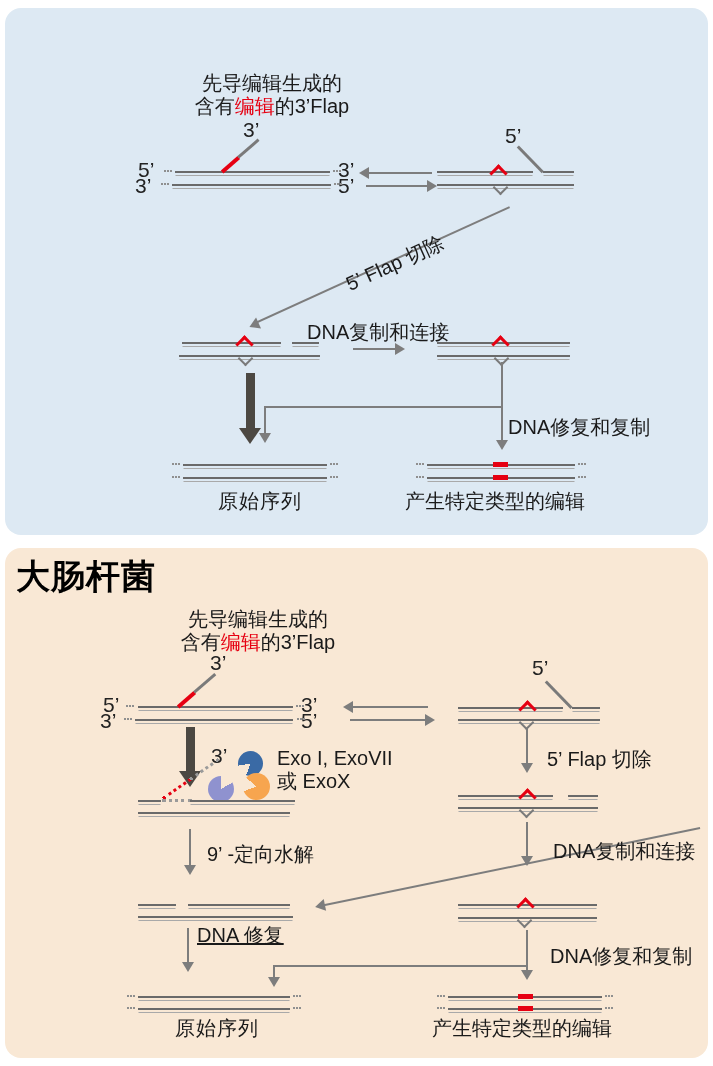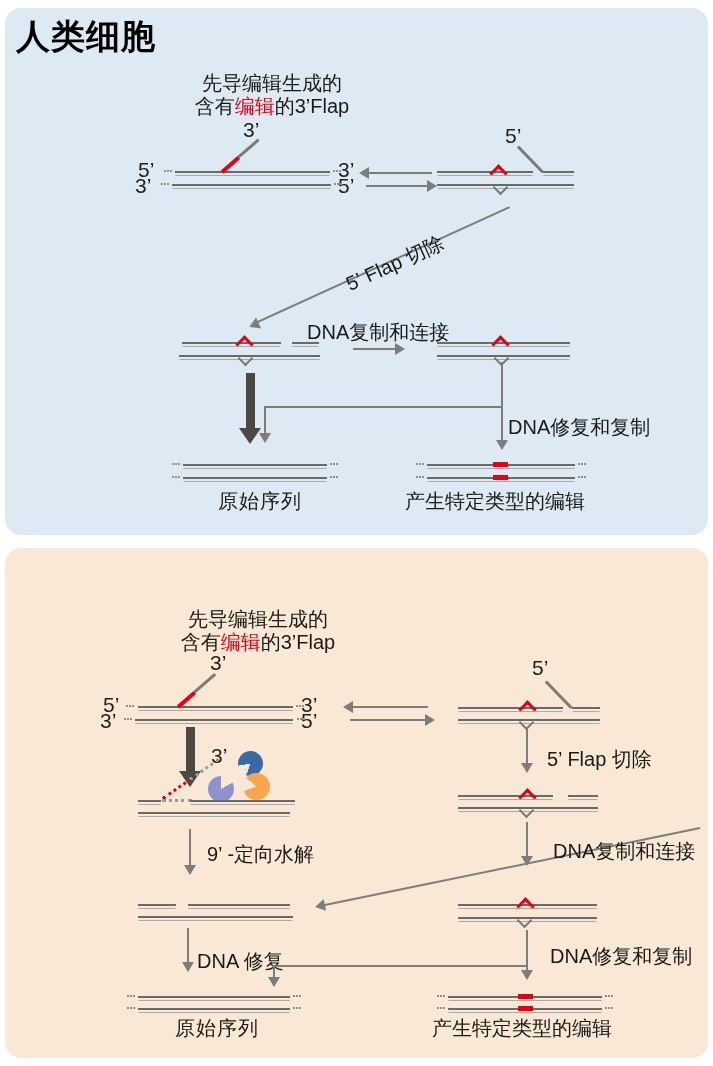--- a/index.html
+++ b/index.html
@@ -44,21 +44,20 @@
   .ah.r{border-top:6px solid transparent;border-bottom:6px solid transparent;border-left:10px solid #7d7d7d;}
   .ah.td{border-left:11px solid transparent;border-right:11px solid transparent;border-top:16px solid #4c4842;}
   .thick{position:absolute;width:9px;background:#4c4842;}
   
   .pac{position:absolute;border-radius:50%;}
 </style>
 </head>
 <body>
 
 <section class="panel" id="p1">
-  <div class="t title" style="left:11px;top:6px;">人类细胞</div>
 
   <div class="t cap" style="left:152px;top:64px;">
     <div>先导编辑生成的</div>
     <div><span>含有</span><span class="red">编辑</span><span>的3’Flap</span></div>
   </div>
   <div class="t prime" style="left:238px;top:110px;">3’</div>
 
   <div class="t prime" style="left:133px;top:150px;">5’</div>
   <div class="t prime" style="left:333px;top:150px;">3’</div>
   <div class="t prime" style="left:130px;top:166px;">3’</div>
@@ -127,20 +126,21 @@
   <div class="redseg" style="left:488px;top:454px;width:15px;"></div>
   <div class="redseg" style="left:488px;top:467px;width:15px;"></div>
   <div class="dots" style="left:411px;top:455px;"></div>
   <div class="dots" style="left:573px;top:455px;"></div>
   <div class="dots" style="left:411px;top:468px;"></div>
   <div class="dots" style="left:573px;top:468px;"></div>
   <div class="t" style="left:400px;top:480px;">产生特定类型的编辑</div>
 </section>
 
 <section class="panel" id="p2">
+  <div class="t title" style="left:11px;top:6px;">大肠杆菌</div>
 
   <div class="t cap" style="left:138px;top:60px;">
     <div>先导编辑生成的</div>
     <div><span>含有</span><span class="red">编辑</span><span>的3’Flap</span></div>
   </div>
   <div class="t prime" style="left:205px;top:103px;">3’</div>
 
   <div class="t prime" style="left:98px;top:145px;">5’</div>
   <div class="t prime" style="left:296px;top:145px;">3’</div>
   <div class="t prime" style="left:95px;top:161px;">3’</div>
@@ -167,20 +167,24 @@
   <div class="line" style="left:453px;top:171px;width:142px;"></div>
   <div class="vnotch" style="left:516px;top:169px;"></div>
 
   <div class="thick" style="left:181px;top:179px;height:44px;"></div>
   <div class="ah td" style="left:174px;top:223px;"></div>
 
   <div class="t prime" style="left:206px;top:196px;">3’</div>
   <div class="pac" style="left:233px;top:203px;width:25px;height:25px;background:conic-gradient(from 260deg,#3a6aa5 0 300deg,transparent 300deg 360deg);"></div>
   <div class="pac" style="left:203px;top:228px;width:26px;height:26px;background:conic-gradient(from 60deg,#8f92cf 0 300deg,transparent 300deg 360deg);"></div>
   <div class="pac" style="left:238px;top:225px;width:27px;height:27px;background:conic-gradient(from 310deg,#f7a54f 0 300deg,transparent 300deg 360deg);"></div>
+  <div class="t" style="left:272px;top:199px;line-height:23px;">
+    <div>Exo I, ExoVII</div>
+    <div>或 ExoX</div>
+  </div>
 
   <div class="ddot rd" style="left:158px;top:249px;width:34px;transform:rotate(-35deg);"></div>
   <div class="ddot" style="left:185px;top:230px;width:35px;transform:rotate(-35deg);"></div>
   <div class="line" style="left:133px;top:252px;width:23px;"></div>
   <div class="ddot" style="left:157px;top:251px;width:30px;"></div>
   <div class="line" style="left:185px;top:252px;width:105px;"></div>
   <div class="line" style="left:133px;top:264px;width:152px;"></div>
 
   <div class="vthin" style="left:184px;top:281px;height:36px;"></div>
   <div class="ah d" style="left:179px;top:317px;"></div>
@@ -207,21 +211,21 @@
   <div class="ah d" style="left:516px;top:308px;"></div>
   <div class="t" style="left:548px;top:290px;">DNA复制和连接</div>
 
   <div class="line" style="left:453px;top:356px;width:139px;"></div>
   <div class="caret" style="left:514px;top:352px;"></div>
   <div class="line" style="left:453px;top:369px;width:139px;"></div>
   <div class="vnotch" style="left:514px;top:367px;"></div>
 
   <div class="vthin" style="left:182px;top:380px;height:34px;"></div>
   <div class="ah d" style="left:177px;top:414px;"></div>
-  <div class="t" style="left:192px;top:400px;">DNA 修复</div>
+  <div class="t" style="left:192px;top:374px;text-decoration:underline;">DNA 修复</div>
 
   <div class="vthin" style="left:521px;top:382px;height:40px;"></div>
   <div class="ah d" style="left:516px;top:422px;"></div>
   <div class="t" style="left:545px;top:395px;">DNA修复和复制</div>
   <div class="thin" style="left:268px;top:417px;width:255px;"></div>
   <div class="vthin" style="left:268px;top:417px;height:12px;"></div>
   <div class="ah d" style="left:263px;top:429px;"></div>
 
   <div class="line" style="left:133px;top:448px;width:152px;"></div>
   <div class="line" style="left:133px;top:460px;width:152px;"></div>

